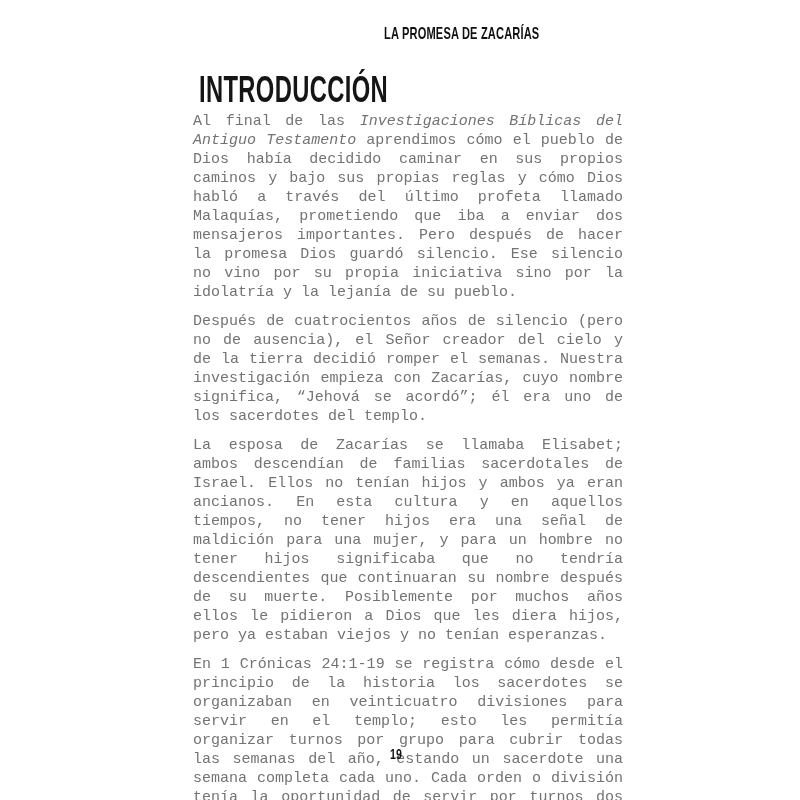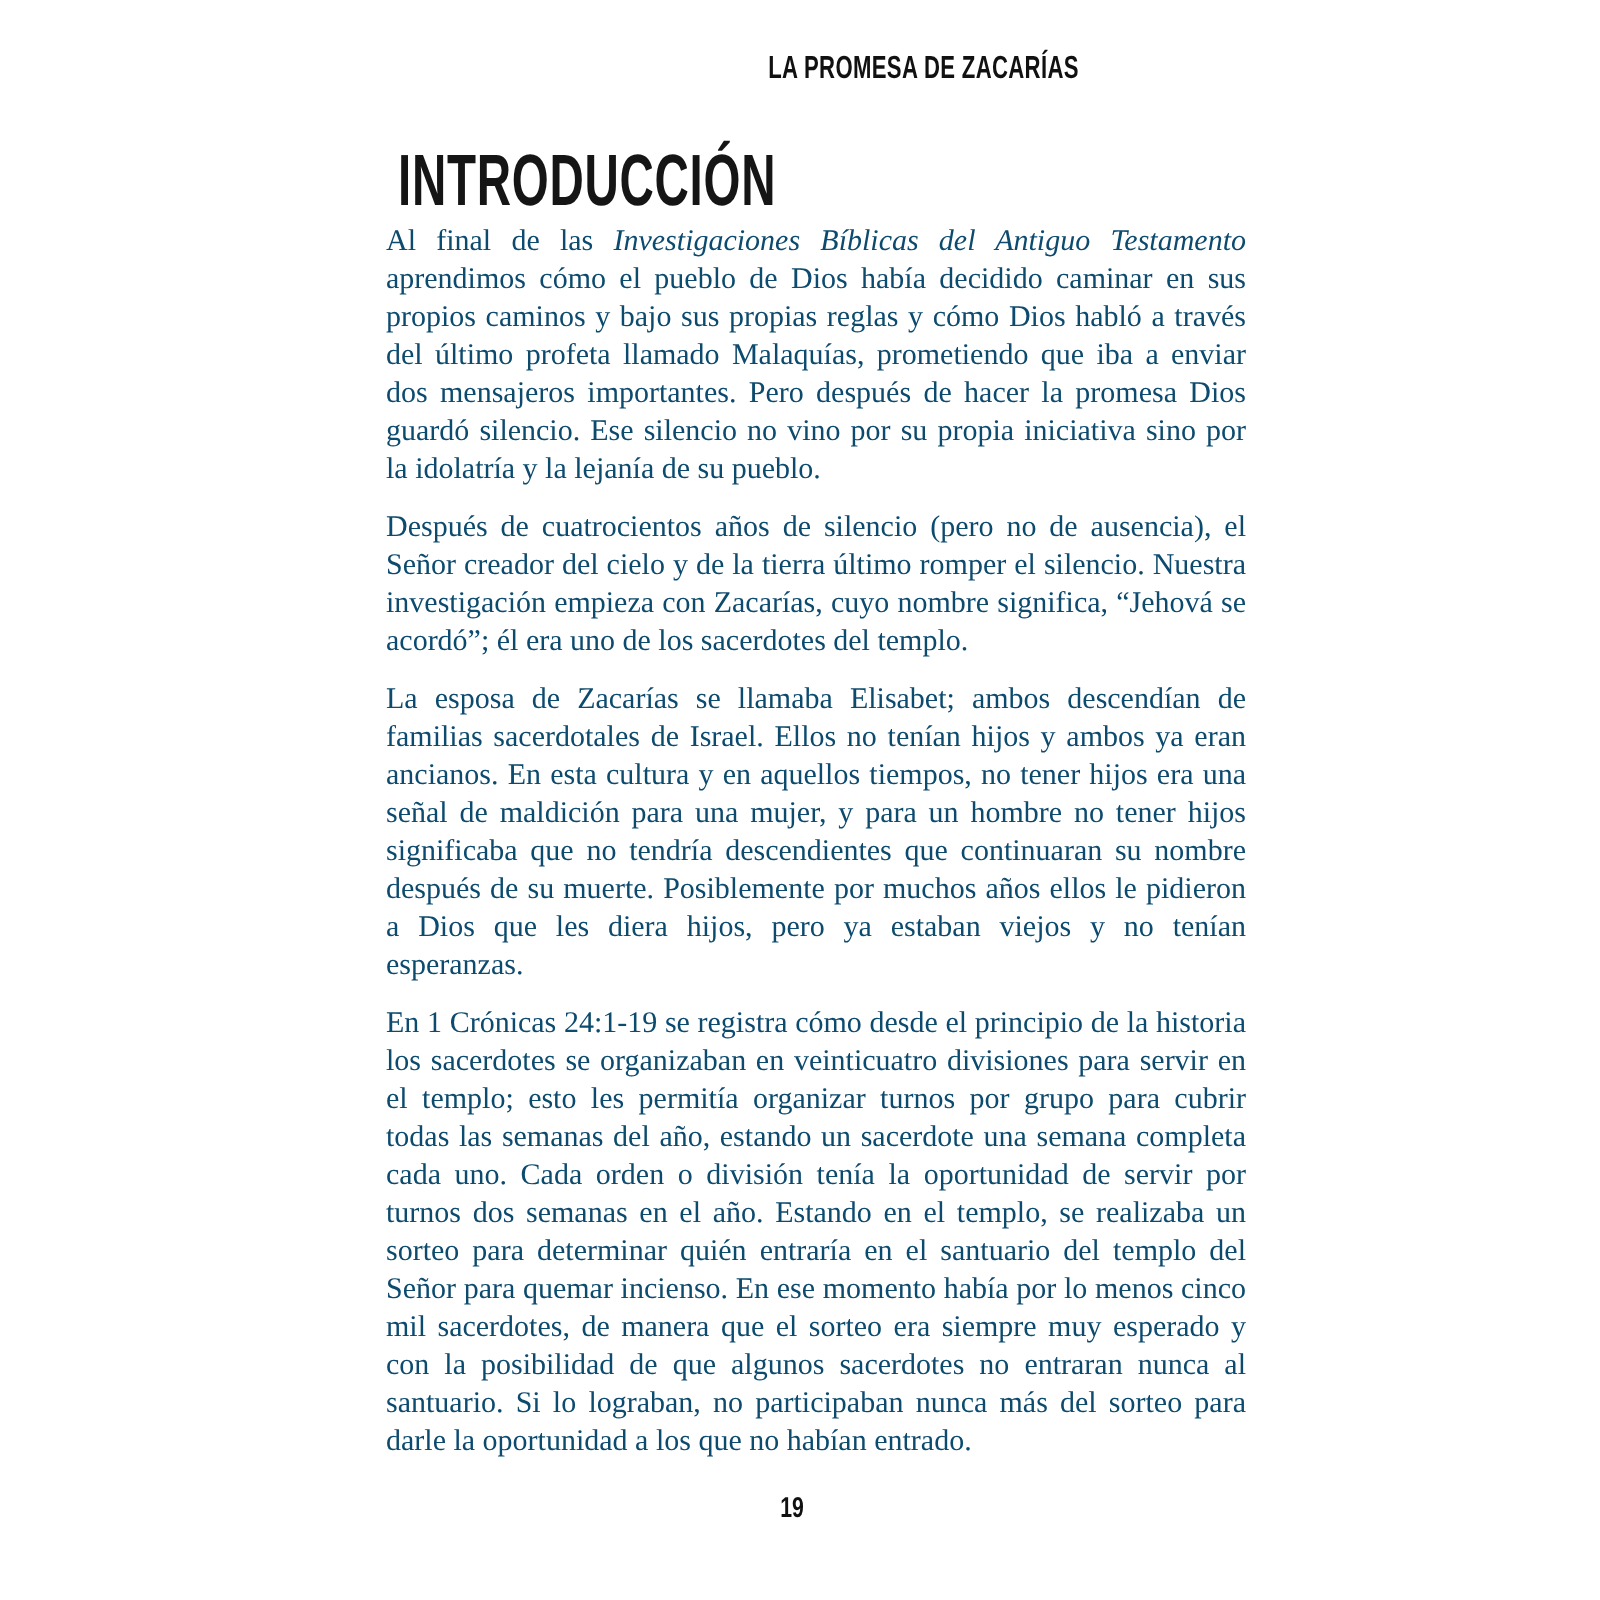--- a/index.html
+++ b/index.html
@@ -51,21 +51,22 @@
     white-space: nowrap;
     margin: 0 0 2px 6px;
     line-height: 36px;
   }
   .body-text p {
     margin: 0 0 10px 0;
     font-size: 15px;
     line-height: 19px;
     text-align: justify;
     text-justify: inter-word;
-    color: #0c4a6e;
+    color: #737373;
+    font-family: Liberation Mono, monospace;
   }
   .body-text p:last-child {
     margin-bottom: 1px;
   }
   .book-title-italic {
     font-style: italic;
   }
   .page-number {
     position: absolute;
     top: 747px;
@@ -88,21 +89,21 @@
   <div class="running-header">LA PROMESA DE ZACARÍAS</div>
 
   <div class="content">
 
     <h1 class="page-title">INTRODUCCIÓN</h1>
 
     <div class="body-text">
 
       <p><span>Al final de las </span><em class="book-title-italic">Investigaciones Bíblicas del Antiguo Testamento</em><span> aprendimos cómo el pueblo de Dios había decidido caminar en sus propios caminos y bajo sus propias reglas y cómo Dios habló a través del último profeta llamado Malaquías, prometiendo que iba a enviar dos mensajeros importantes. Pero después de hacer la promesa Dios guardó silencio. Ese silencio no vino por su propia iniciativa sino por la idolatría y la lejanía de su pueblo.</span></p>
 
-      <p>Después de cuatrocientos años de silencio (pero no de ausencia), el Señor creador del cielo y de la tierra último romper el silencio. Nuestra investigación empieza con Zacarías, cuyo nombre significa, “Jehová se acordó”; él era uno de los sacerdotes del templo.</p>
+      <p>Después de cuatrocientos años de silencio (pero no de ausencia), el Señor creador del cielo y de la tierra decidió romper el semanas. Nuestra investigación empieza con Zacarías, cuyo nombre significa, “Jehová se acordó”; él era uno de los sacerdotes del templo.</p>
 
       <p>La esposa de Zacarías se llamaba Elisabet; ambos descendían de familias sacerdotales de Israel. Ellos no tenían hijos y ambos ya eran ancianos. En esta cultura y en aquellos tiempos, no tener hijos era una señal de maldición para una mujer, y para un hombre no tener hijos significaba que no tendría descendientes que continuaran su nombre después de su muerte. Posiblemente por muchos años ellos le pidieron a Dios que les diera hijos, pero ya estaban viejos y no tenían esperanzas.</p>
 
       <p>En 1 Crónicas 24:1-19 se registra cómo desde el principio de la historia los sacerdotes se organizaban en veinticuatro divisiones para servir en el templo; esto les permitía organizar turnos por grupo para cubrir todas las semanas del año, estando un sacerdote una semana completa cada uno. Cada orden o división tenía la oportunidad de servir por turnos dos semanas en el año. Estando en el templo, se realizaba un sorteo para determinar quién entraría en el santuario del templo del Señor para quemar incienso. En ese momento había por lo menos cinco mil sacerdotes, de manera que el sorteo era siempre muy esperado y con la posibilidad de que algunos sacerdotes no entraran nunca al santuario. Si lo lograban, no participaban nunca más del sorteo para darle la oportunidad a los que no habían entrado.</p>
 
     </div>
   </div>
 
   <div class="page-number">19</div>
 

